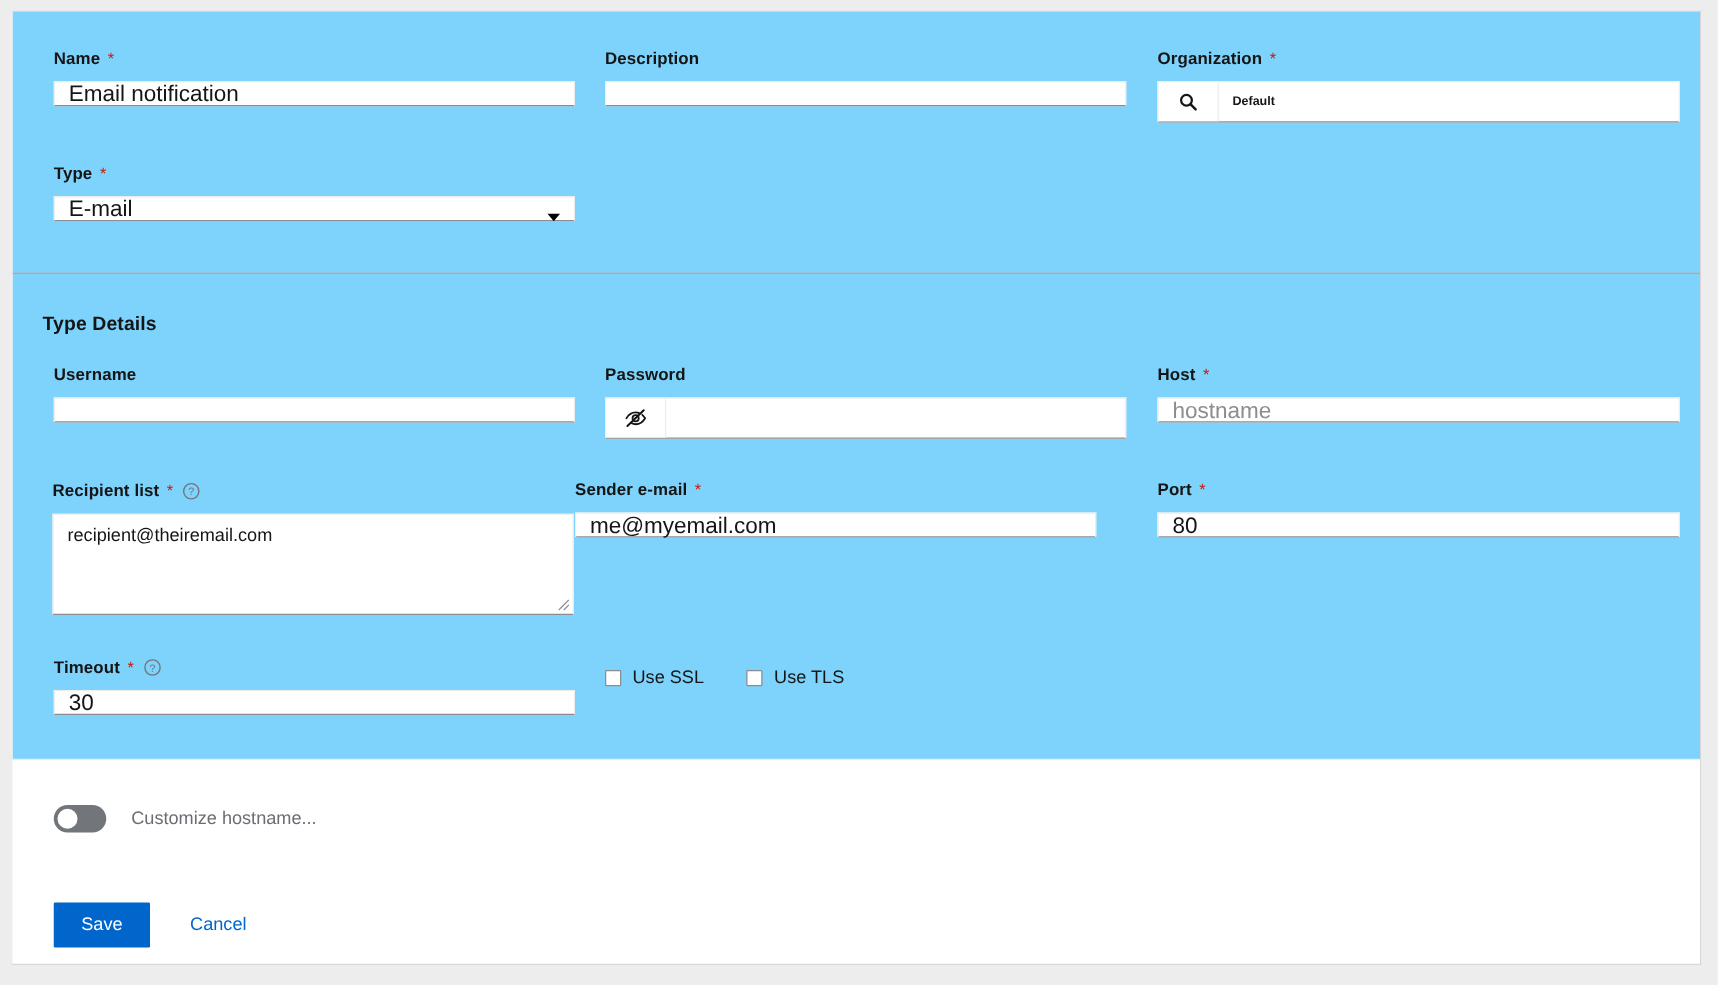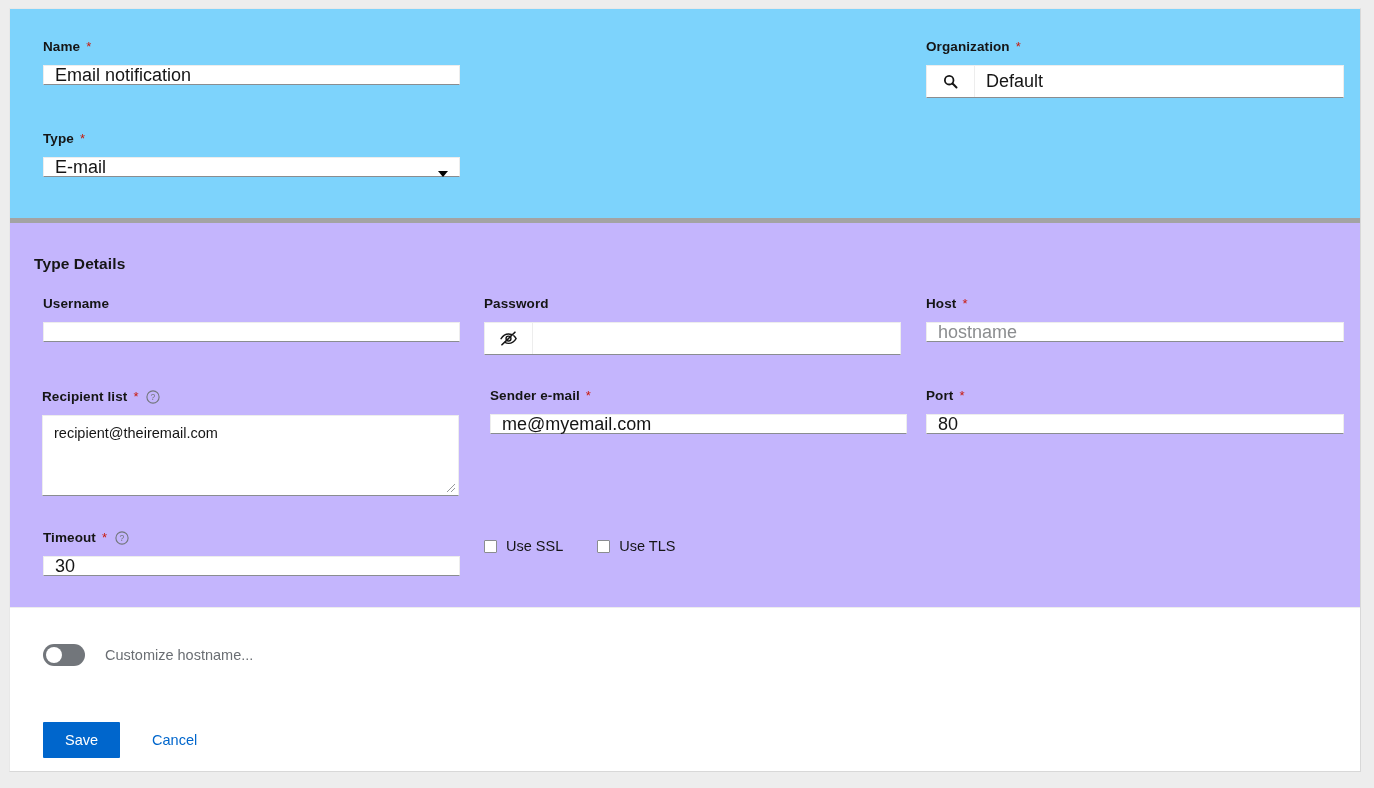--- a/index.html
+++ b/index.html
@@ -28,22 +28,22 @@
 
   
   .section-white-top {
     position: relative;
     height: 209px;
     background: #7dd3fc;
   }
   .section-gray {
     position: relative;
     height: 390px;
-    background: #c4b5fd;
-    border-top: 5px solid #a3a3a3;
+    background: #7dd3fc;
+    border-top: 1px solid #a3a3a3;
     border-bottom: 1px solid #ededed;
   }
   .section-white-bottom {
     position: relative;
     height: 162px;
     background: #ffffff;
   }
 
   
   .field {
@@ -154,25 +154,26 @@
     justify-content: center;
     background: #ffffff;
     cursor: pointer;
     flex: 0 0 48px;
   }
   .input-group .ig-input {
     flex: 1 1 auto;
     border: none;
     background: transparent;
     padding: 0 11px;
-    font-size: 18px;
-    color: #151515;
-    display: flex;
-    align-items: center;
-    font-family: "Liberation Sans", sans-serif;
+    font-size: 10px;
+    color: #151515;
+    display: flex;
+    align-items: center;
+    font-family: "Liberation Sans", sans-serif;
+    font-weight: bold;
   }
 
   
   .section-title {
     position: absolute;
     left: 24px;
     top: 32px;
     font-size: 15.5px;
     font-weight: bold;
     color: #151515;
@@ -277,20 +278,26 @@
   <div class="section-white-top">
 
     <div class="field" style="left:33px; top:29px; width:417px;">
       <div class="label-row">
         <span class="label-text">Name</span>
         <span class="req-star">*</span>
       </div>
       <div class="input">Email notification</div>
     </div>
 
+    <div class="field" style="left:474px; top:29px; width:417px;">
+      <div class="label-row">
+        <span class="label-text">Description</span>
+      </div>
+      <div class="input"></div>
+    </div>
 
     <div class="field" style="left:916px; top:29px; width:418px;">
       <div class="label-row">
         <span class="label-text">Organization</span>
         <span class="req-star">*</span>
       </div>
       <div class="input-group">
         <div class="addon">
           <svg width="15" height="15" viewBox="0 0 16 16" aria-hidden="true">
             <circle cx="6.6" cy="6.6" r="4.6" fill="none" stroke="#151515" stroke-width="1.9"></circle>
@@ -363,21 +370,21 @@
       </div>
       <div class="textarea">
         <span>recipient@theiremail.com</span>
         <svg class="resize-grip" viewBox="0 0 10 10">
           <line x1="9" y1="1" x2="1" y2="9" stroke="#8a8d90" stroke-width="0.9"></line>
           <line x1="9" y1="5" x2="5" y2="9" stroke="#8a8d90" stroke-width="0.9"></line>
         </svg>
       </div>
     </div>
 
-    <div class="field" style="left:480px; top:164px; width:417px;">
+    <div class="field" style="left:450px; top:164px; width:417px;">
       <div class="label-row">
         <span class="label-text">Sender e-mail</span>
         <span class="req-star">*</span>
       </div>
       <div class="input">me@myemail.com</div>
     </div>
 
     <div class="field" style="left:916px; top:164px; width:418px;">
       <div class="label-row">
         <span class="label-text">Port</span>

